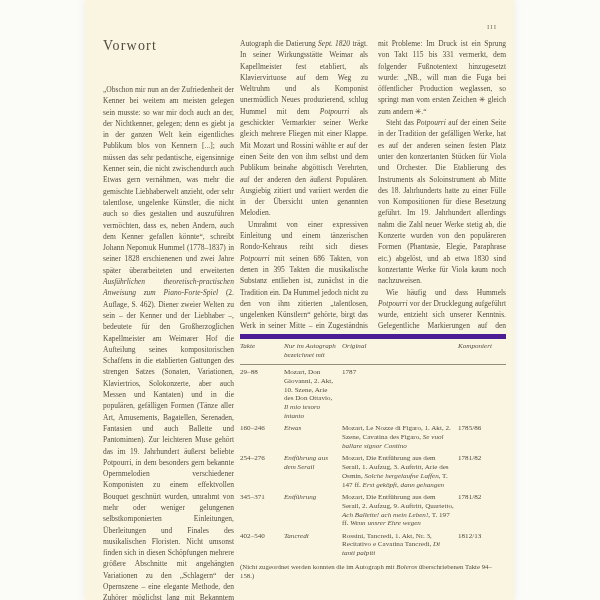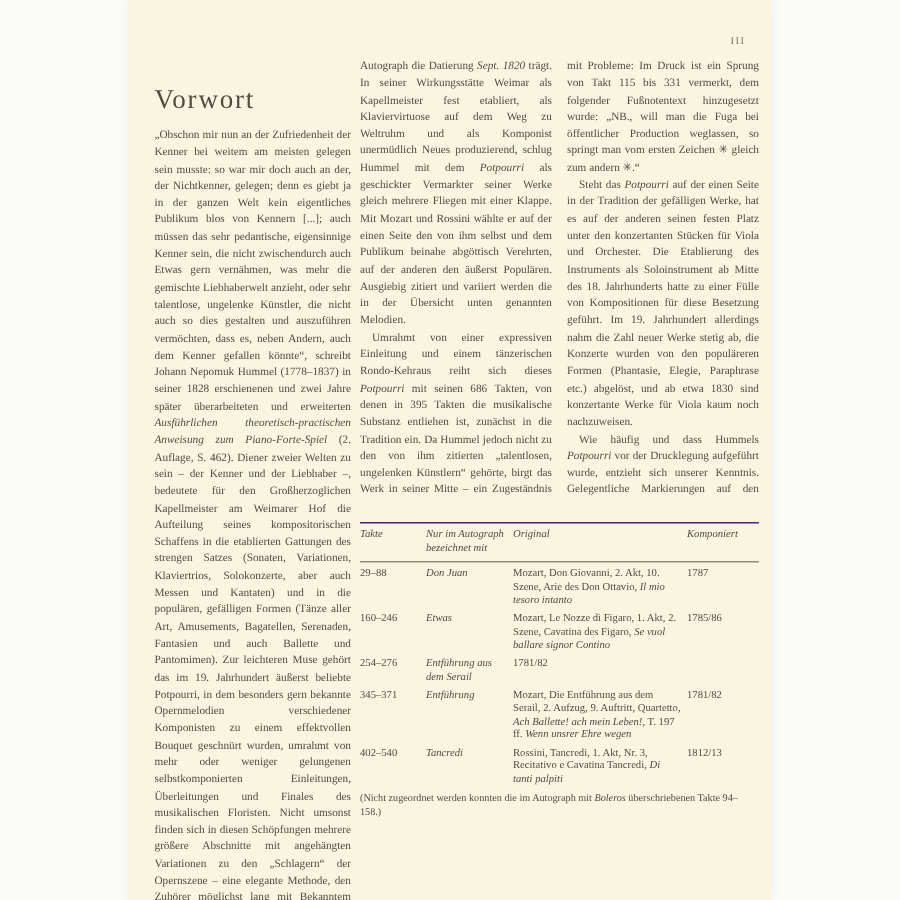--- a/index.html
+++ b/index.html
@@ -13,41 +13,41 @@
   .sheet{
     position:absolute;left:85px;top:0;width:429px;height:600px;
     background:#faf5e1;
     box-shadow:0 0 8px rgba(120,110,80,0.10);
   }
   .pagenum{
     position:absolute;top:23px;right:17px;
     font-size:7px;letter-spacing:1px;color:#7a7666;
   }
   .title{
-    position:absolute;left:18px;top:56px;margin:0;
-    font-size:18px;font-weight:normal;letter-spacing:1.2px;color:#4f4b40;text-align:center;
+    position:absolute;left:18px;top:38px;margin:0;
+    font-size:14px;font-weight:normal;letter-spacing:1.2px;color:#4f4b40;text-align:center;
   }
   .col-left{
     position:absolute;left:18px;top:84px;width:131px;
   }
   .rightregion{
     position:absolute;left:155px;top:38px;width:266px;
   }
   .textcols{display:flex;gap:10px;height:296px;overflow:hidden;}
   .tcol{width:128px;}
   .para{
     margin:0;font-size:7.5px;line-height:11.3px;
     text-align:justify;color:#514d42;
     hyphens:auto;-webkit-hyphens:auto;
   }
   .para.indent{text-indent:8px;}
   i{}
   .opera-table{
-    margin-top:14px;width:266px;
-    border-top:1px solid #4c1d95;
+    margin-top:0;width:266px;
+    border-top:5px solid #4c1d95;
     font-size:7.1px;line-height:8.8px;color:#514d42;
   }
   .trow{
     display:grid;grid-template-columns:44px 58px 116px 48px;
     padding:3.5px 0 0 0;
   }
   .trow.thead{
     border-bottom:1px solid #918d7a;
     padding:3px 0 4px 0;font-style:italic;
   }
@@ -86,33 +86,33 @@
     <div class="opera-table">
       <div class="trow thead">
         <div class="cell">Takte</div>
         <div class="cell">Nur im Autograph bezeichnet mit</div>
         <div class="cell">Original</div>
         <div class="cell">Komponiert</div>
       </div>
 
       <div class="trow">
         <div class="cell"><span>29–88</span></div>
-        <div class="cell"><span></span><i>Don Juan</i><span></span></div>
         <div class="cell"><span>Mozart, Don Giovanni, 2. Akt, 10. Szene, Arie des Don Ottavio, </span><i>Il mio tesoro intanto</i><span></span></div>
         <div class="cell"><span>1787</span></div>
       </div>
       <div class="trow">
         <div class="cell"><span>160–246</span></div>
         <div class="cell"><span></span><i>Etwas</i><span></span></div>
         <div class="cell"><span>Mozart, Le Nozze di Figaro, 1. Akt, 2. Szene, Cavatina des Figaro, </span><i>Se vuol ballare signor Contino</i><span></span></div>
         <div class="cell"><span>1785/86</span></div>
       </div>
       <div class="trow">
         <div class="cell"><span>254–276</span></div>
         <div class="cell"><span></span><i>Entführung aus dem Serail</i><span></span></div>
+        <div class="cell"><span>Mozart, Die Entführung aus dem Serail, 1. Aufzug, 3. Auftritt, Arie des Osmin, </span><i>Solche hergelaufne Laffen</i><span>, T. 147 ff. </span><i>Erst geköpft, dann gehangen</i><span></span></div>
         <div class="cell"><span>1781/82</span></div>
       </div>
       <div class="trow">
         <div class="cell"><span>345–371</span></div>
         <div class="cell"><span></span><i>Entführung</i><span></span></div>
         <div class="cell"><span>Mozart, Die Entführung aus dem Serail, 2. Aufzug, 9. Auftritt, Quartetto, </span><i>Ach Ballette! ach mein Leben!</i><span>, T. 197 ff. </span><i>Wenn unsrer Ehre wegen</i><span></span></div>
         <div class="cell"><span>1781/82</span></div>
       </div>
       <div class="trow">
         <div class="cell"><span>402–540</span></div>

